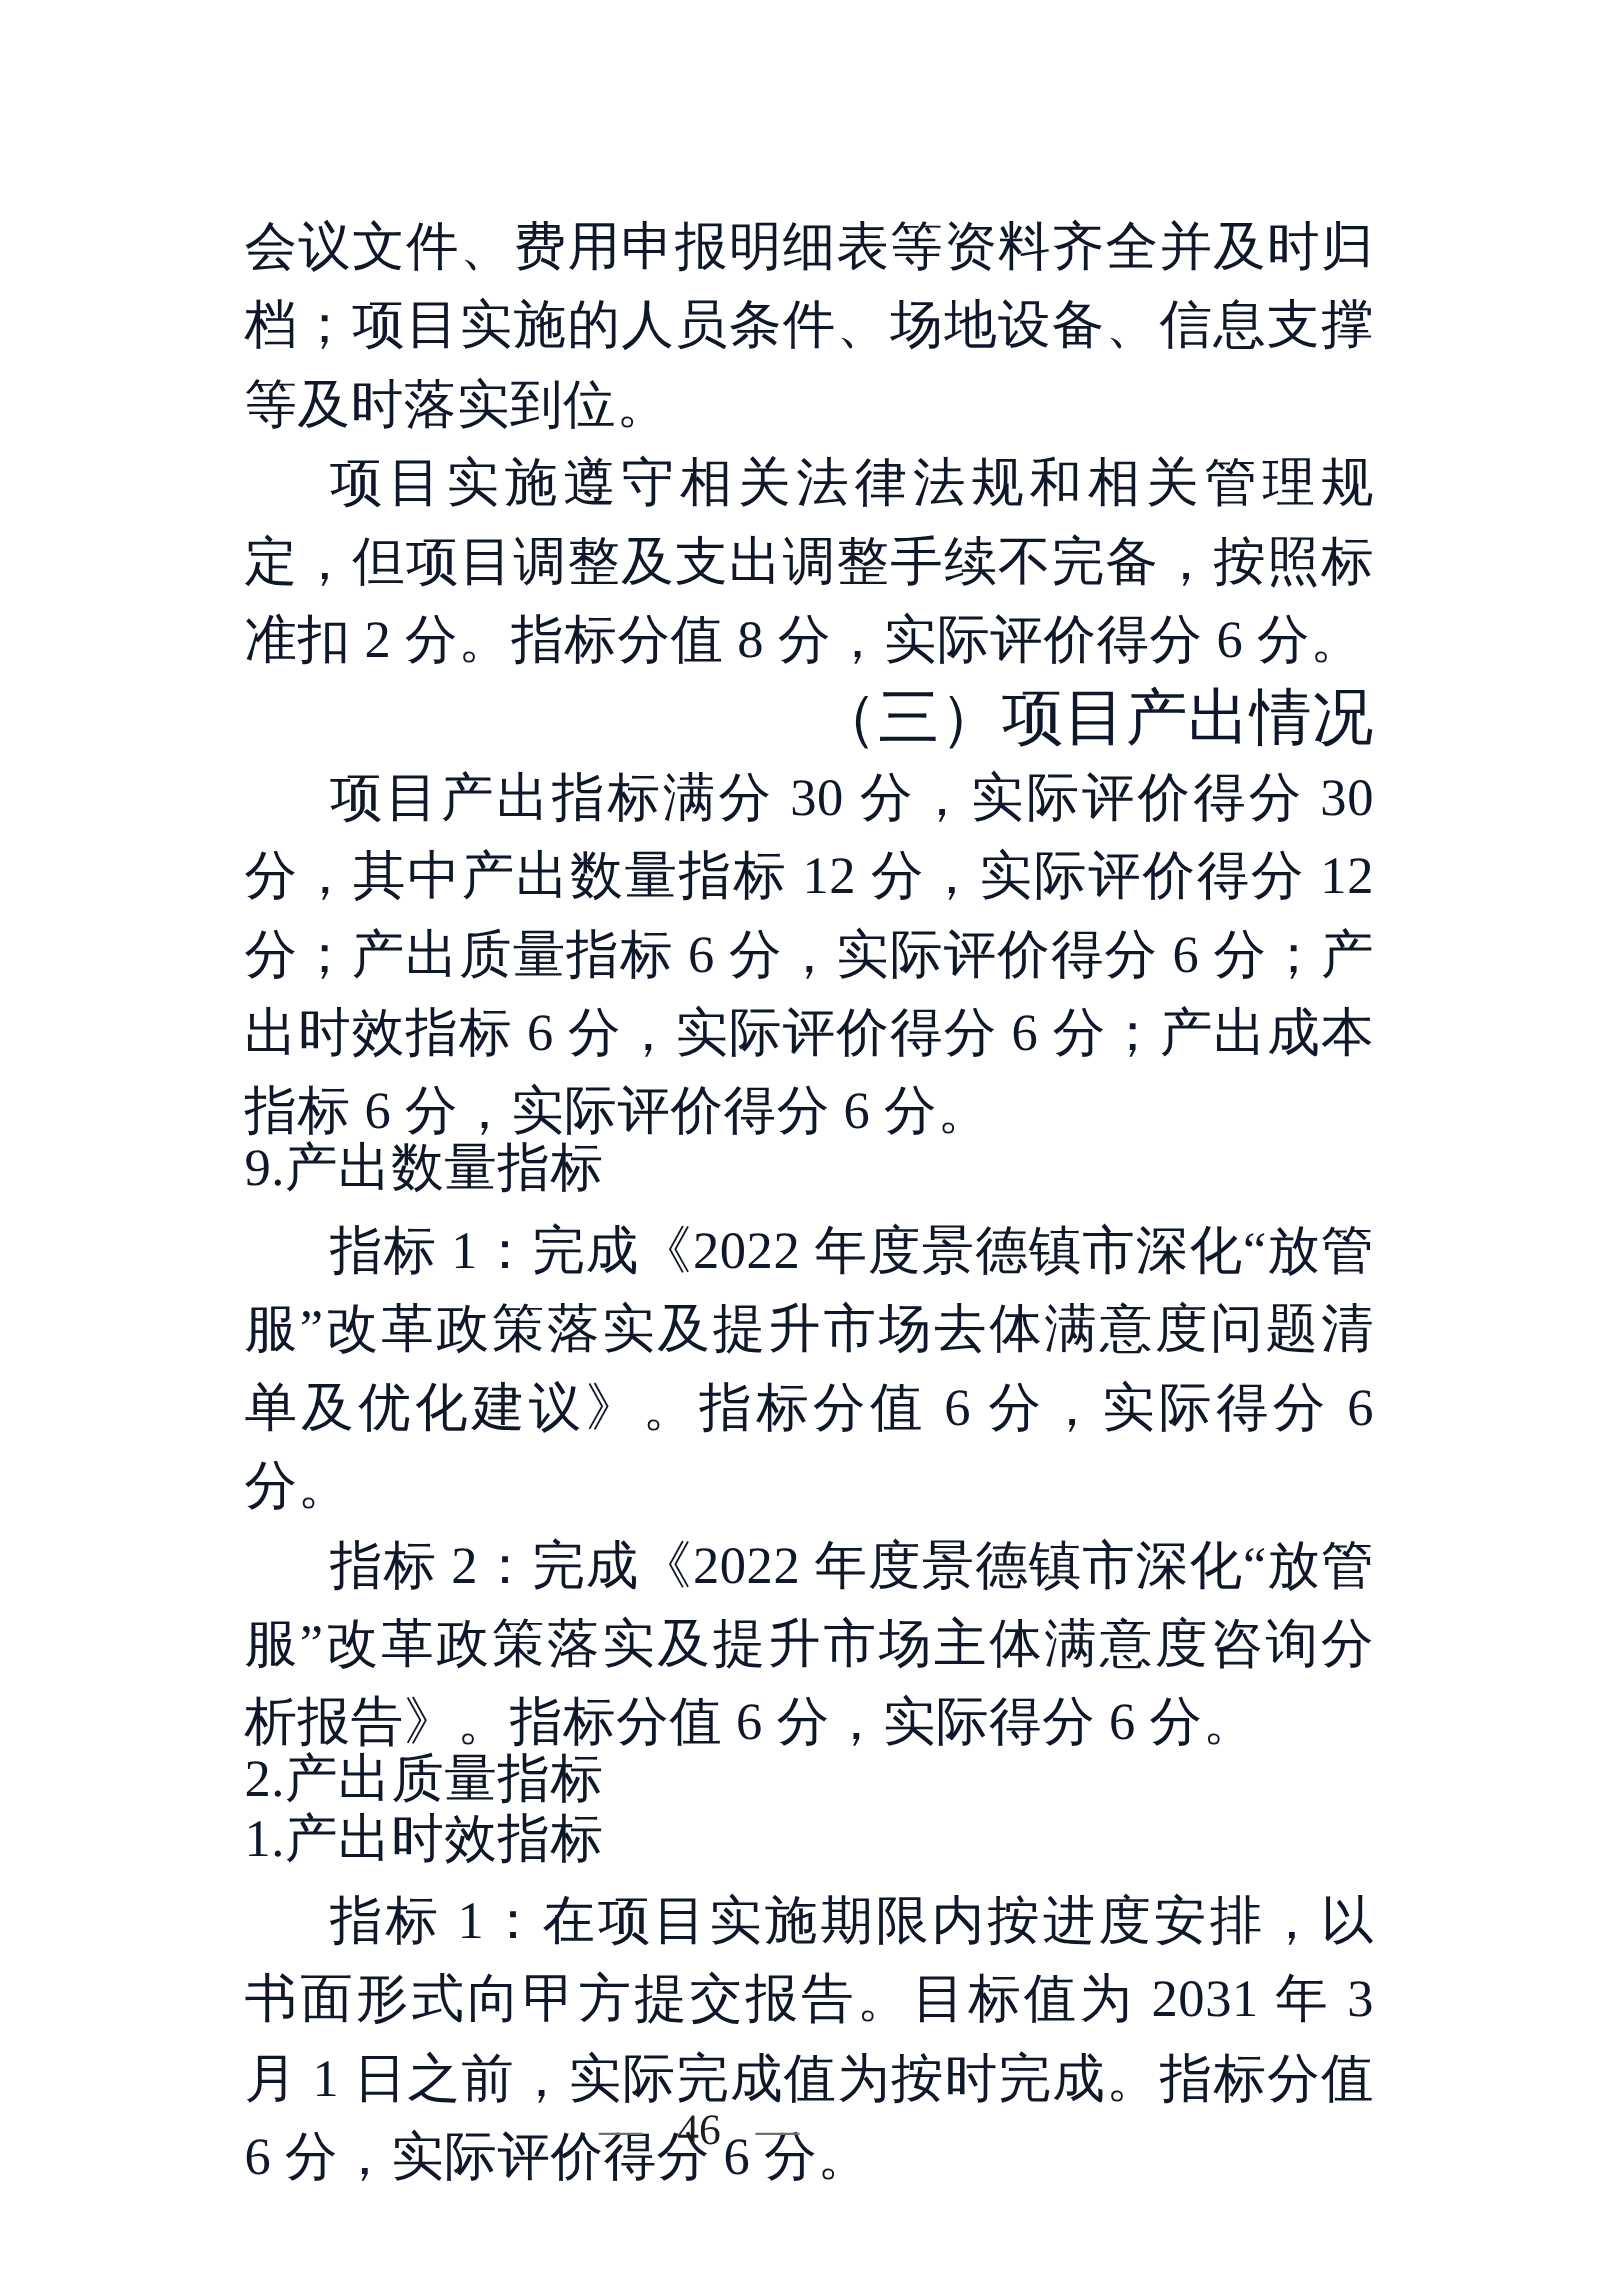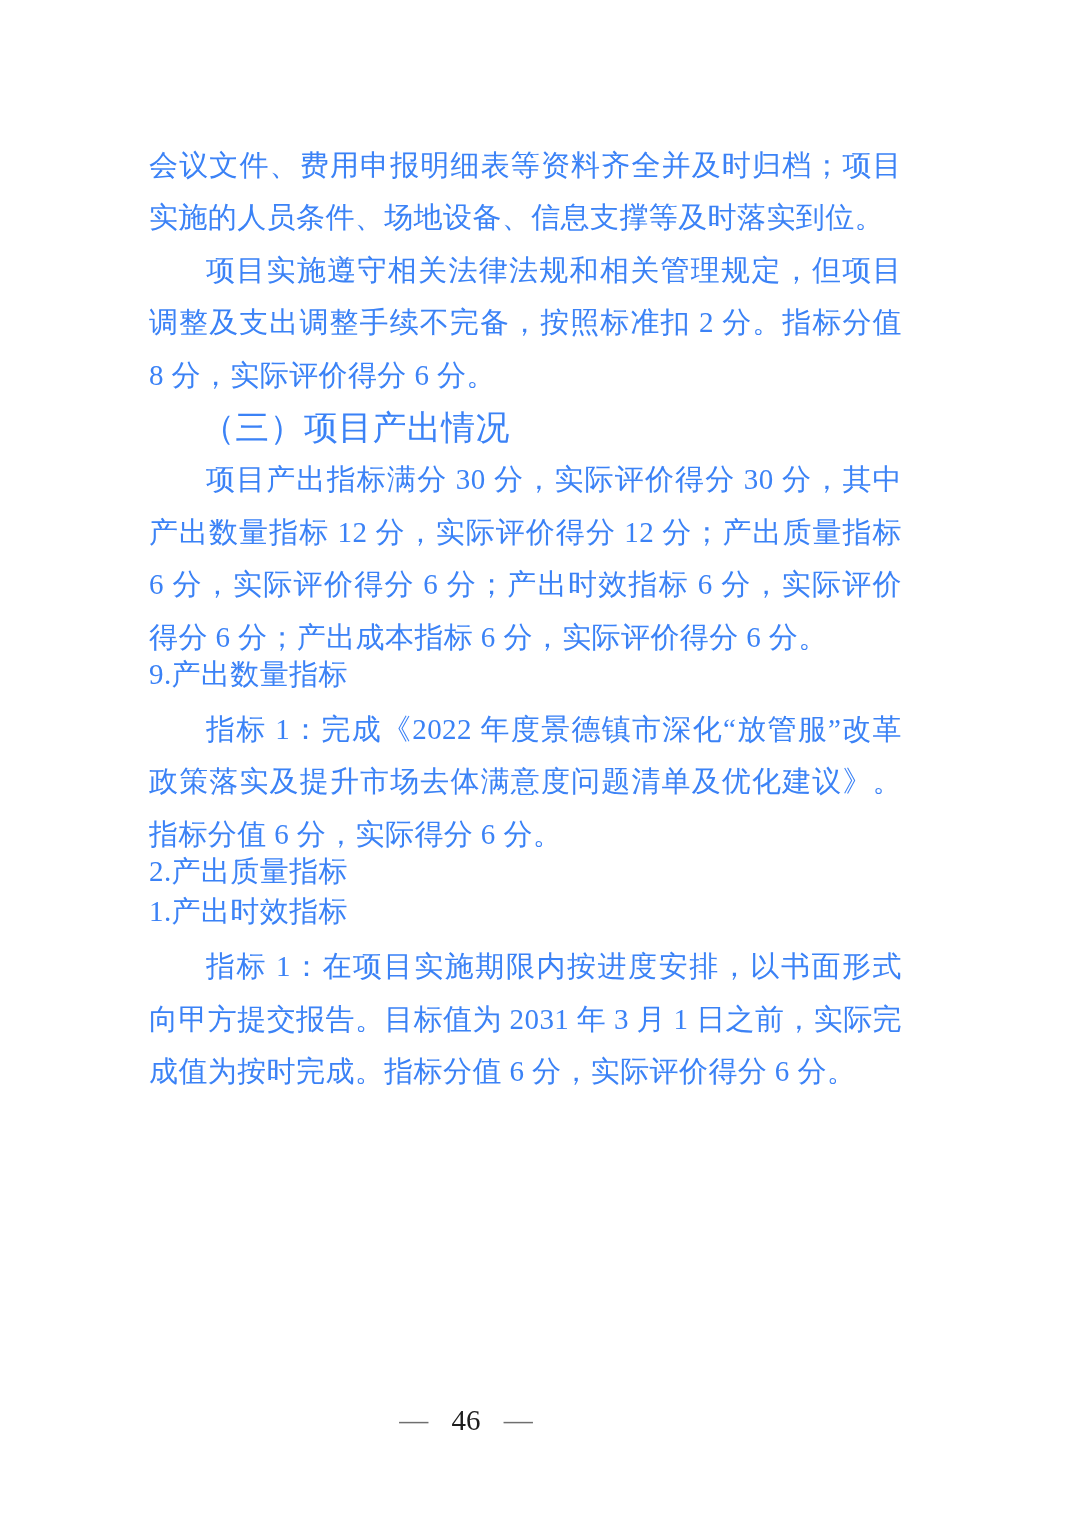--- a/index.html
+++ b/index.html
@@ -9,46 +9,46 @@
   }
   .sheet {
     position: relative;
     width: 1074px;
     height: 1520px;
     background: #ffffff;
     overflow: hidden;
   }
   .content {
     position: absolute;
-    left: 149px;
+    left: 163px;
     top: 139px;
     width: 753px;
     font-family: "Liberation Serif", "DejaVu Serif", serif;
-    font-size: 29px;
+    font-size: 35px;
     line-height: 52.4px;
-    color: #3b82f6;
+    color: #0f172a;
     text-align: justify;
     text-justify: inter-character;
     letter-spacing: 0.4px;
   }
   .content p, .content h3 {
     margin: 0;
     padding: 0;
     font-weight: normal;
   }
   
   .cont { text-indent: 0; }
   
   .indent { text-indent: 57px; }
   
   .heading {
     font-weight: bold;
     text-indent: 52px;
-    text-align: left;
-    font-family: Liberation Sans, sans-serif;
+    text-align: right;
+    font-family: Liberation Serif, serif;
   }
   
   .list-header {
     line-height: 40px;
     position: relative;
     top: -9px;
     text-align: left;
   }
   .lh1 { padding-left: 49px; }
   .lh2 { padding-left: 55px; }
@@ -70,20 +70,21 @@
 <body>
 
 <div class="sheet">
   <div class="content">
     <p class="cont">会议文件、费用申报明细表等资料齐全并及时归档；项目实施的人员条件、场地设备、信息支撑等及时落实到位。</p>
     <p class="indent">项目实施遵守相关法律法规和相关管理规定，但项目调整及支出调整手续不完备，按照标准扣 2 分。指标分值 8 分，实际评价得分 6 分。</p>
     <h3 class="heading">（三）项目产出情况</h3>
     <p class="indent">项目产出指标满分 30 分，实际评价得分 30 分，其中产出数量指标 12 分，实际评价得分 12 分；产出质量指标 6 分，实际评价得分 6 分；产出时效指标 6 分，实际评价得分 6 分；产出成本指标 6 分，实际评价得分 6 分。</p>
     <p class="list-header lh1">9.产出数量指标</p>
     <p class="indent">指标 1：完成《2022 年度景德镇市深化“放管服”改革政策落实及提升市场去体满意度问题清单及优化建议》。指标分值 6 分，实际得分 6 分。</p>
+    <p class="indent">指标 2：完成《2022 年度景德镇市深化“放管服”改革政策落实及提升市场主体满意度咨询分析报告》。指标分值 6 分，实际得分 6 分。</p>
     <p class="list-header lh2">2.产出质量指标</p>
     <p class="list-header lh3">1.产出时效指标</p>
     <p class="indent">指标 1：在项目实施期限内按进度安排，以书面形式向甲方提交报告。目标值为 2031 年 3 月 1 日之前，实际完成值为按时完成。指标分值 6 分，实际评价得分 6 分。</p>
   </div>
 
   <div class="footer">
     <span class="dash">—</span>
     <span class="pagenum">46</span>
     <span class="dash">—</span>
   </div>

